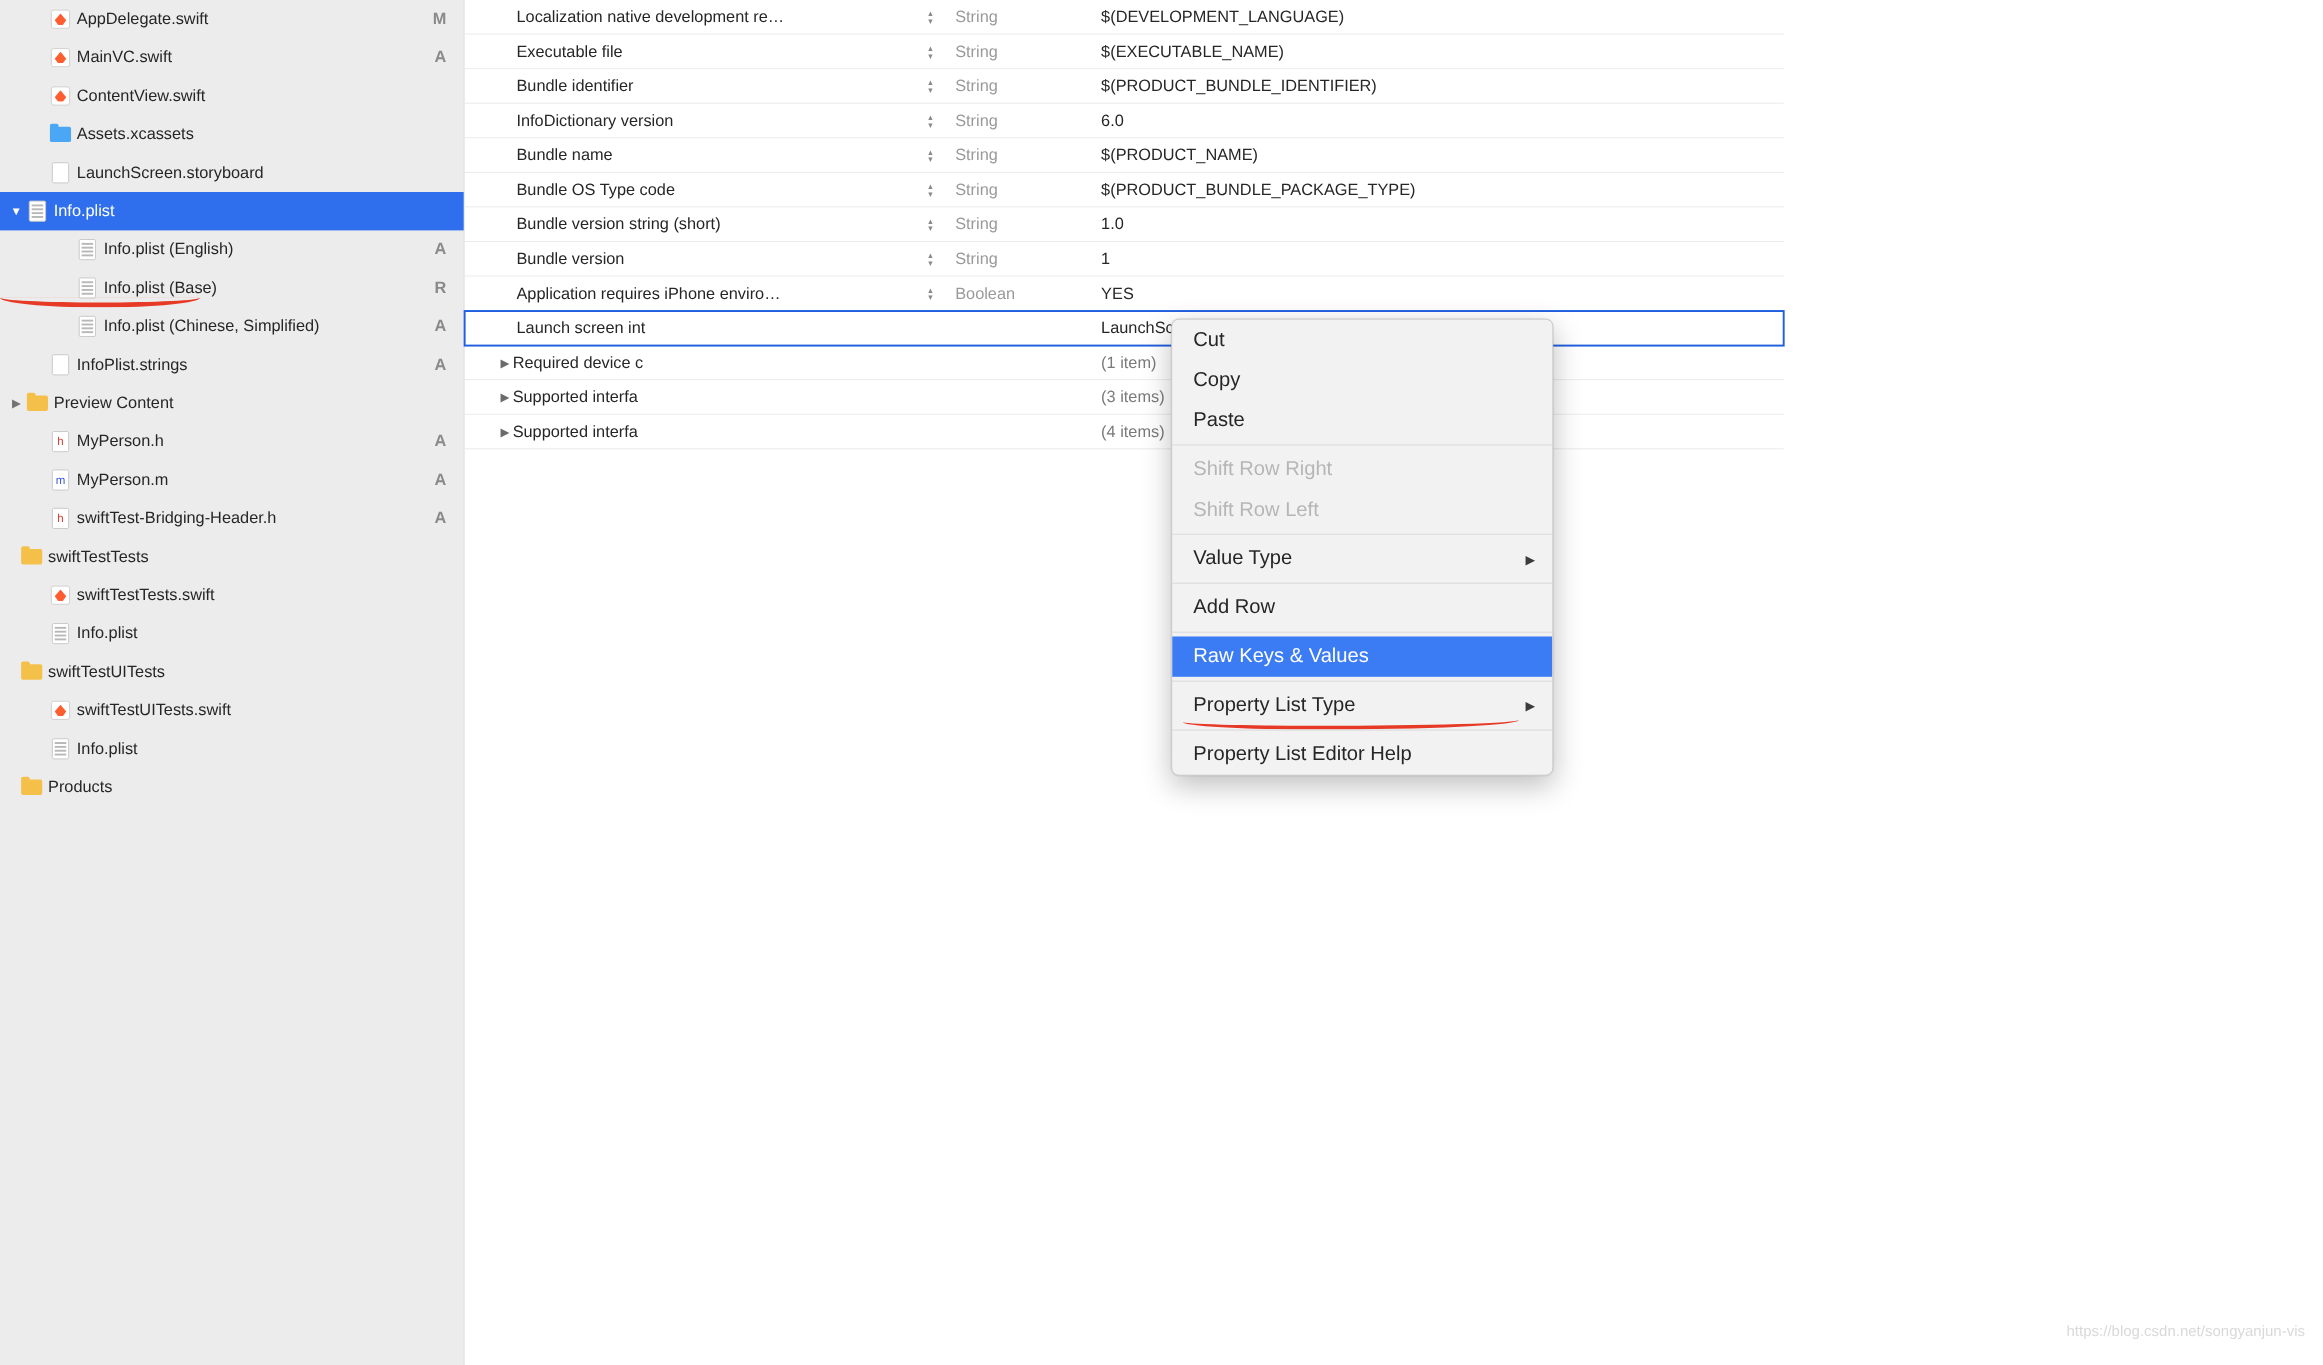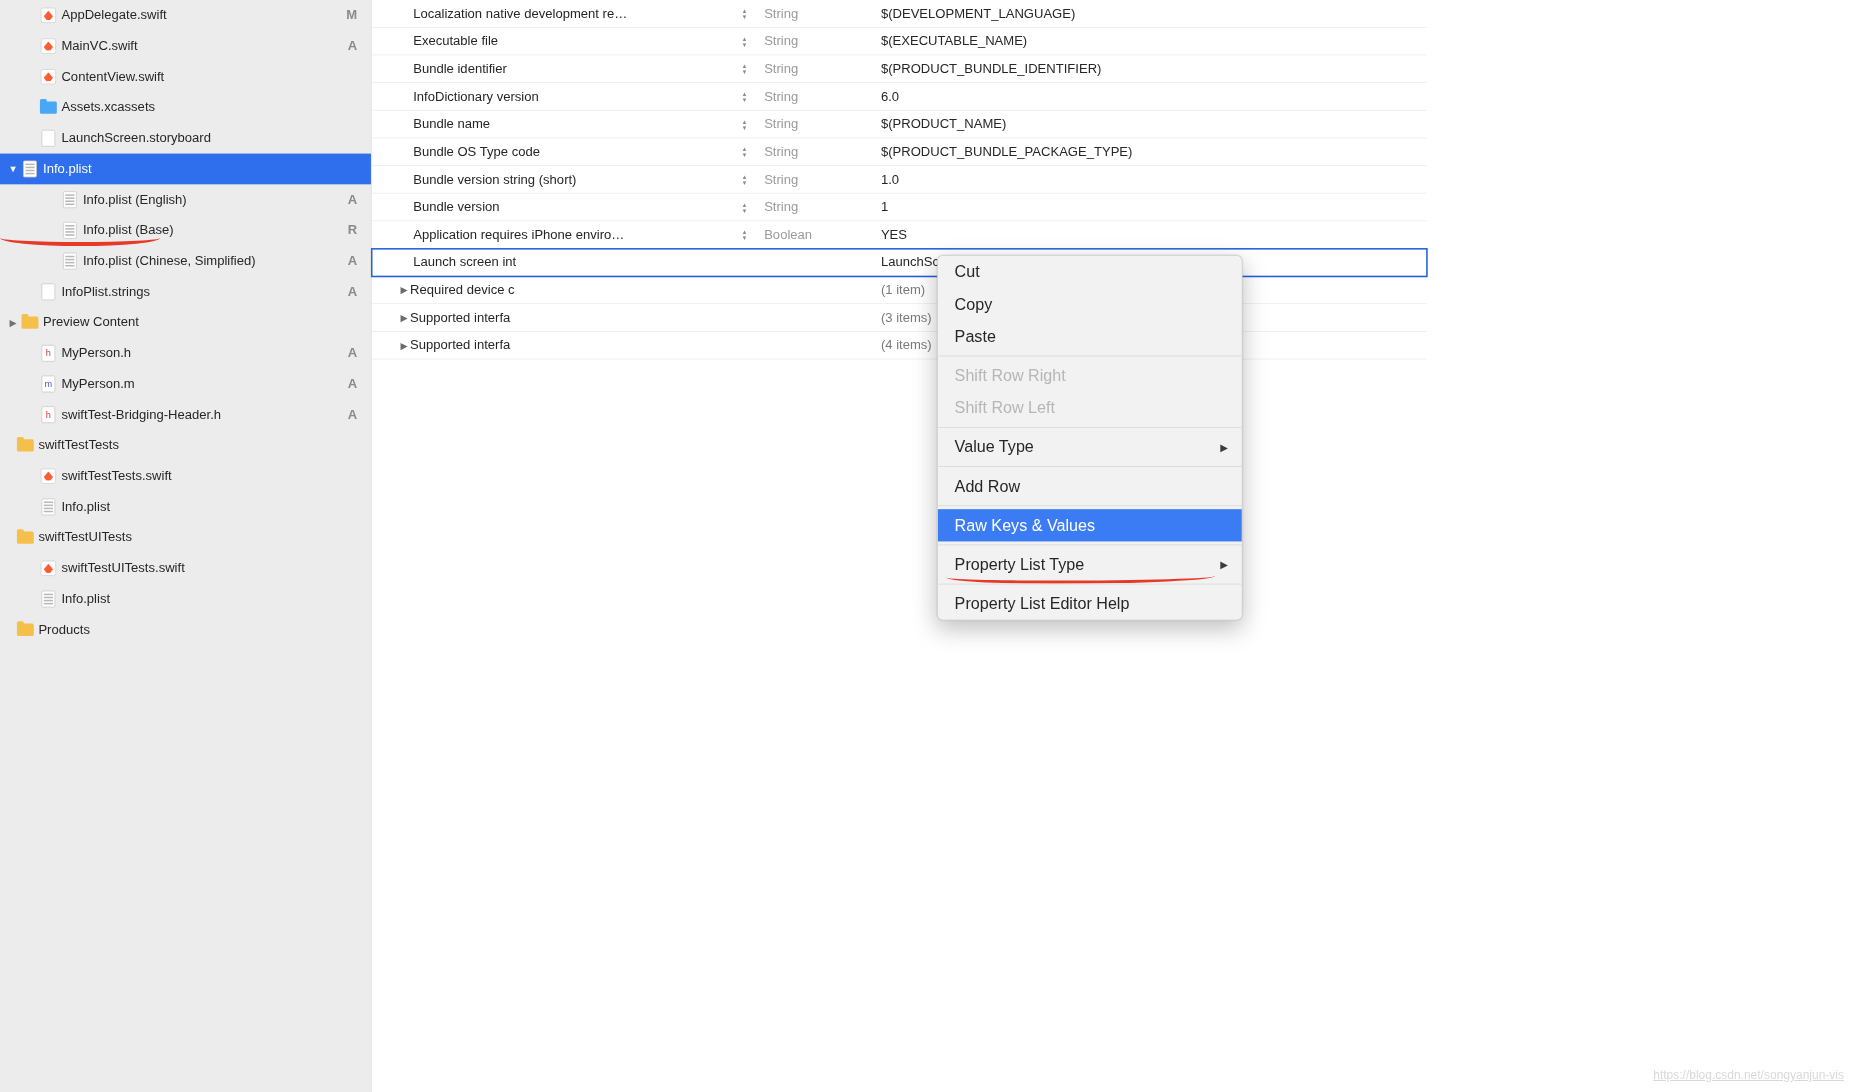--- a/index.html
+++ b/index.html
@@ -38,21 +38,21 @@
 .col-val.muted { color:#7a7a7a; }
 
 .context-menu { position:absolute; left:736px; top:332px; width:398px; background:#f2f2f2; border:1px solid #c9c9c9; border-radius:8px; box-shadow:0 10px 30px rgba(0,0,0,.25),0 0 0 1px rgba(0,0,0,.05); overflow:hidden; z-index:100; }
 .menu-item { height:42px; display:flex; align-items:center; padding:0 22px; font-size:21px; color:#262626; position:relative; }
 .menu-item.disabled { color:#b6b6b6; }
 .menu-item.highlight { background:#3b7cf5; color:#fff; }
 .menu-sep { height:1px; background:#d8d8d8; margin:4px 0; }
 .menu-item .sub-arrow { position:absolute; right:18px; font-size:13px; color:#3c3c3c; }
 .red-underline-menu { position:absolute; left:748px; top:750px; width:350px; height:10px; border-bottom:4px solid #e63a27; border-radius:0 0 60% 40%/0 0 100% 80%; z-index:101; }
 
-.watermark { position:absolute; right:14px; bottom:10px; font-size:12px; color:#d9d9d9;text-decoration:underline; }
+.watermark { position:absolute; right:14px; bottom:20px; font-size:12px; color:#d9d9d9; }
 </style>
 </head>
 <body>
 
 <div class="wrap">
   <div class="sidebar" id="sidebar">
       <div class="file-row" style="padding-left: 34px;">
         <span class="disclosure"></span>
         <span class="icon">
           <span class="icon-swift"></span>

